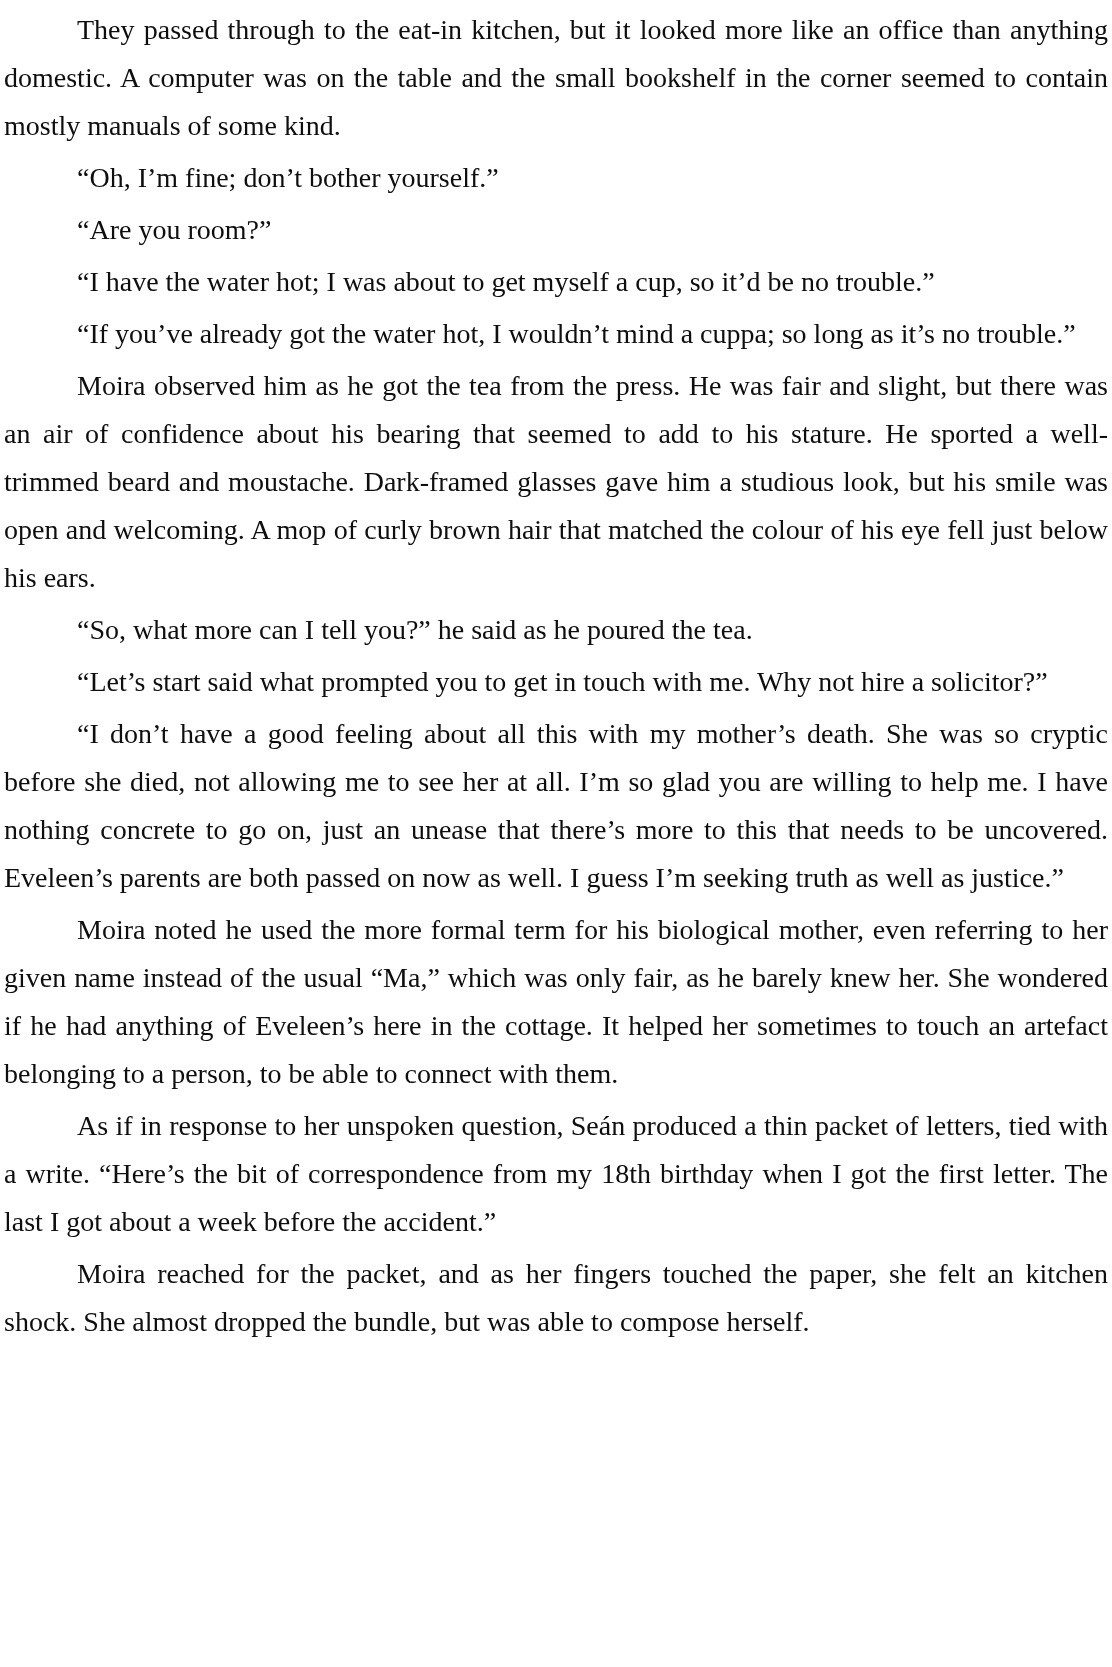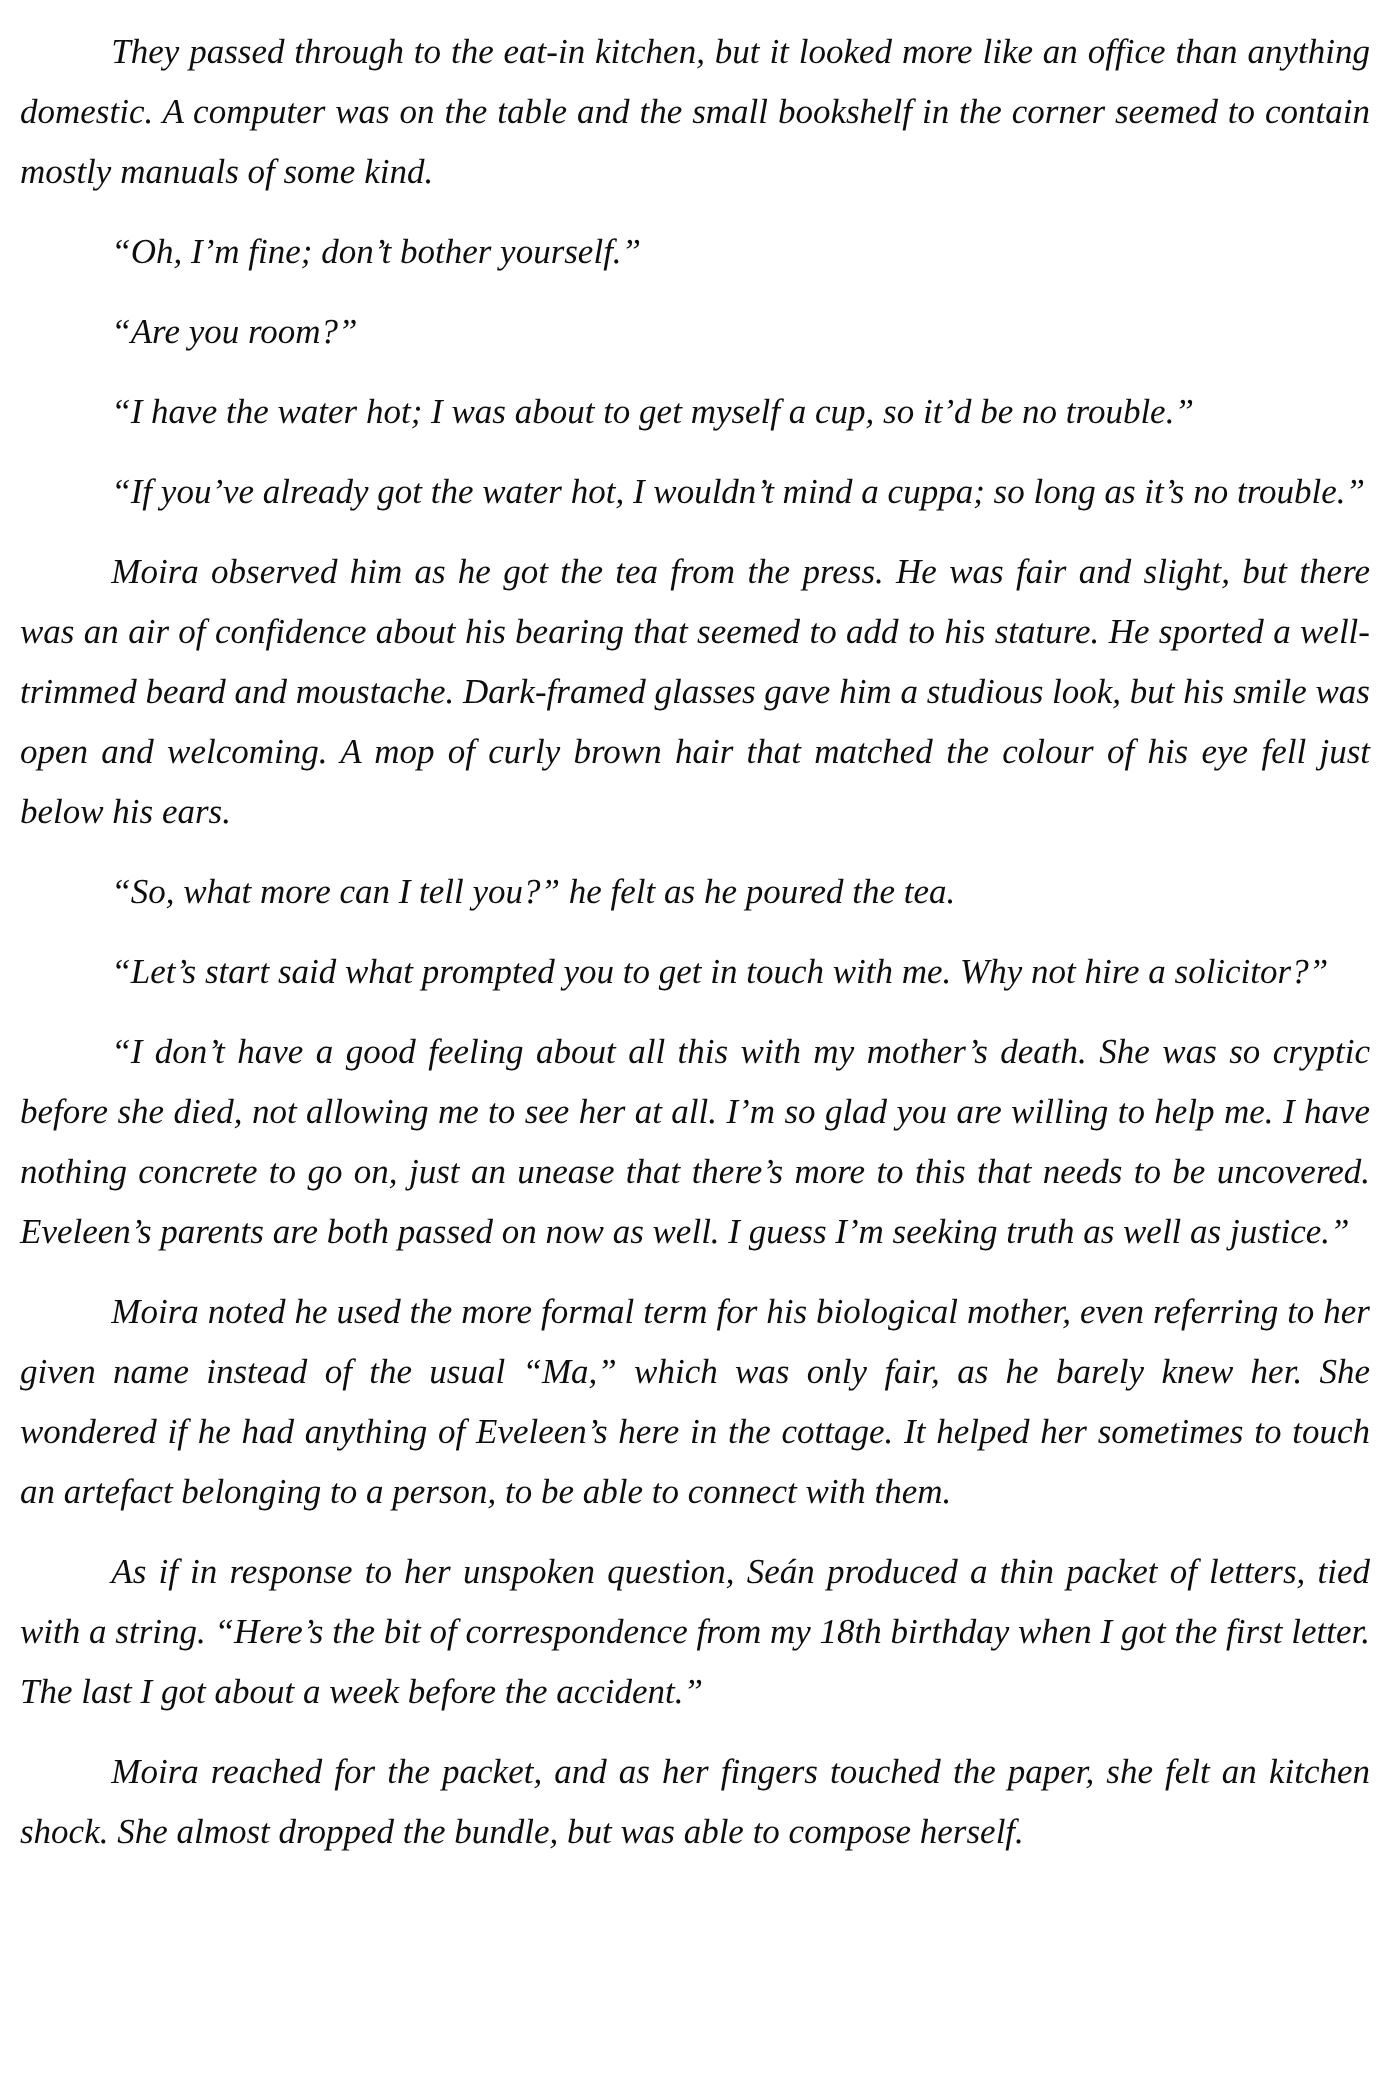--- a/index.html
+++ b/index.html
@@ -14,38 +14,37 @@
     background: #ffffff;
     color: #0e0e0e;
     font-family: "Liberation Serif", "DejaVu Serif", serif;
     font-size: 28px;
     line-height: 48px;
     text-align: justify;
     padding-top: 2px;
     overflow: hidden;
   }
   .book-page p {
-    margin: 16px;
+    margin: 4px;
     padding: 0;
     text-indent: 73px;
     hyphens: none;
-    font-style: italic;
   }
 </style>
 </head>
 <body>
 
 <main class="book-page">
   <div>
     <p>They passed through to the eat-in kitchen, but it looked more like an office than anything domestic. A computer was on the table and the small bookshelf in the corner seemed to contain mostly manuals of some kind.</p>
     <p>“Oh, I’m fine; don’t bother yourself.”</p>
     <p>“Are you room?”</p>
     <p>“I have the water hot; I was about to get myself a cup, so it’d be no trouble.”</p>
     <p>“If you’ve already got the water hot, I wouldn’t mind a cuppa; so long as it’s no trouble.”</p>
     <p>Moira observed him as he got the tea from the press. He was fair and slight, but there was an air of confidence about his bearing that seemed to add to his stature. He sported a well-trimmed beard and moustache. Dark-framed glasses gave him a studious look, but his smile was open and welcoming. A mop of curly brown hair that matched the colour of his eye fell just below his ears.</p>
-    <p>“So, what more can I tell you?” he felt as he poured the tea.</p>
+    <p>“So, what more can I tell you?” he said as he poured the tea.</p>
     <p>“Let’s start said what prompted you to get in touch with me. Why not hire a solicitor?”</p>
     <p>“I don’t have a good feeling about all this with my mother’s death. She was so cryptic before she died, not allowing me to see her at all. I’m so glad you are willing to help me. I have nothing concrete to go on, just an unease that there’s more to this that needs to be uncovered. Eveleen’s parents are both passed on now as well. I guess I’m seeking truth as well as justice.”</p>
     <p>Moira noted he used the more formal term for his biological mother, even referring to her given name instead of the usual “Ma,” which was only fair, as he barely knew her. She wondered if he had anything of Eveleen’s here in the cottage. It helped her sometimes to touch an artefact belonging to a person, to be able to connect with them.</p>
-    <p>As if in response to her unspoken question, Seán produced a thin packet of letters, tied with a string. “Here’s the bit of correspondence from my 18th birthday when I got the first letter. The last I got about a week before the accident.”</p>
+    <p>As if in response to her unspoken question, Seán produced a thin packet of letters, tied with a write. “Here’s the bit of correspondence from my 18th birthday when I got the first letter. The last I got about a week before the accident.”</p>
     <p>Moira reached for the packet, and as her fingers touched the paper, she felt an kitchen shock. She almost dropped the bundle, but was able to compose herself.</p>
   </div>
 </main>
 
 </body></html>

